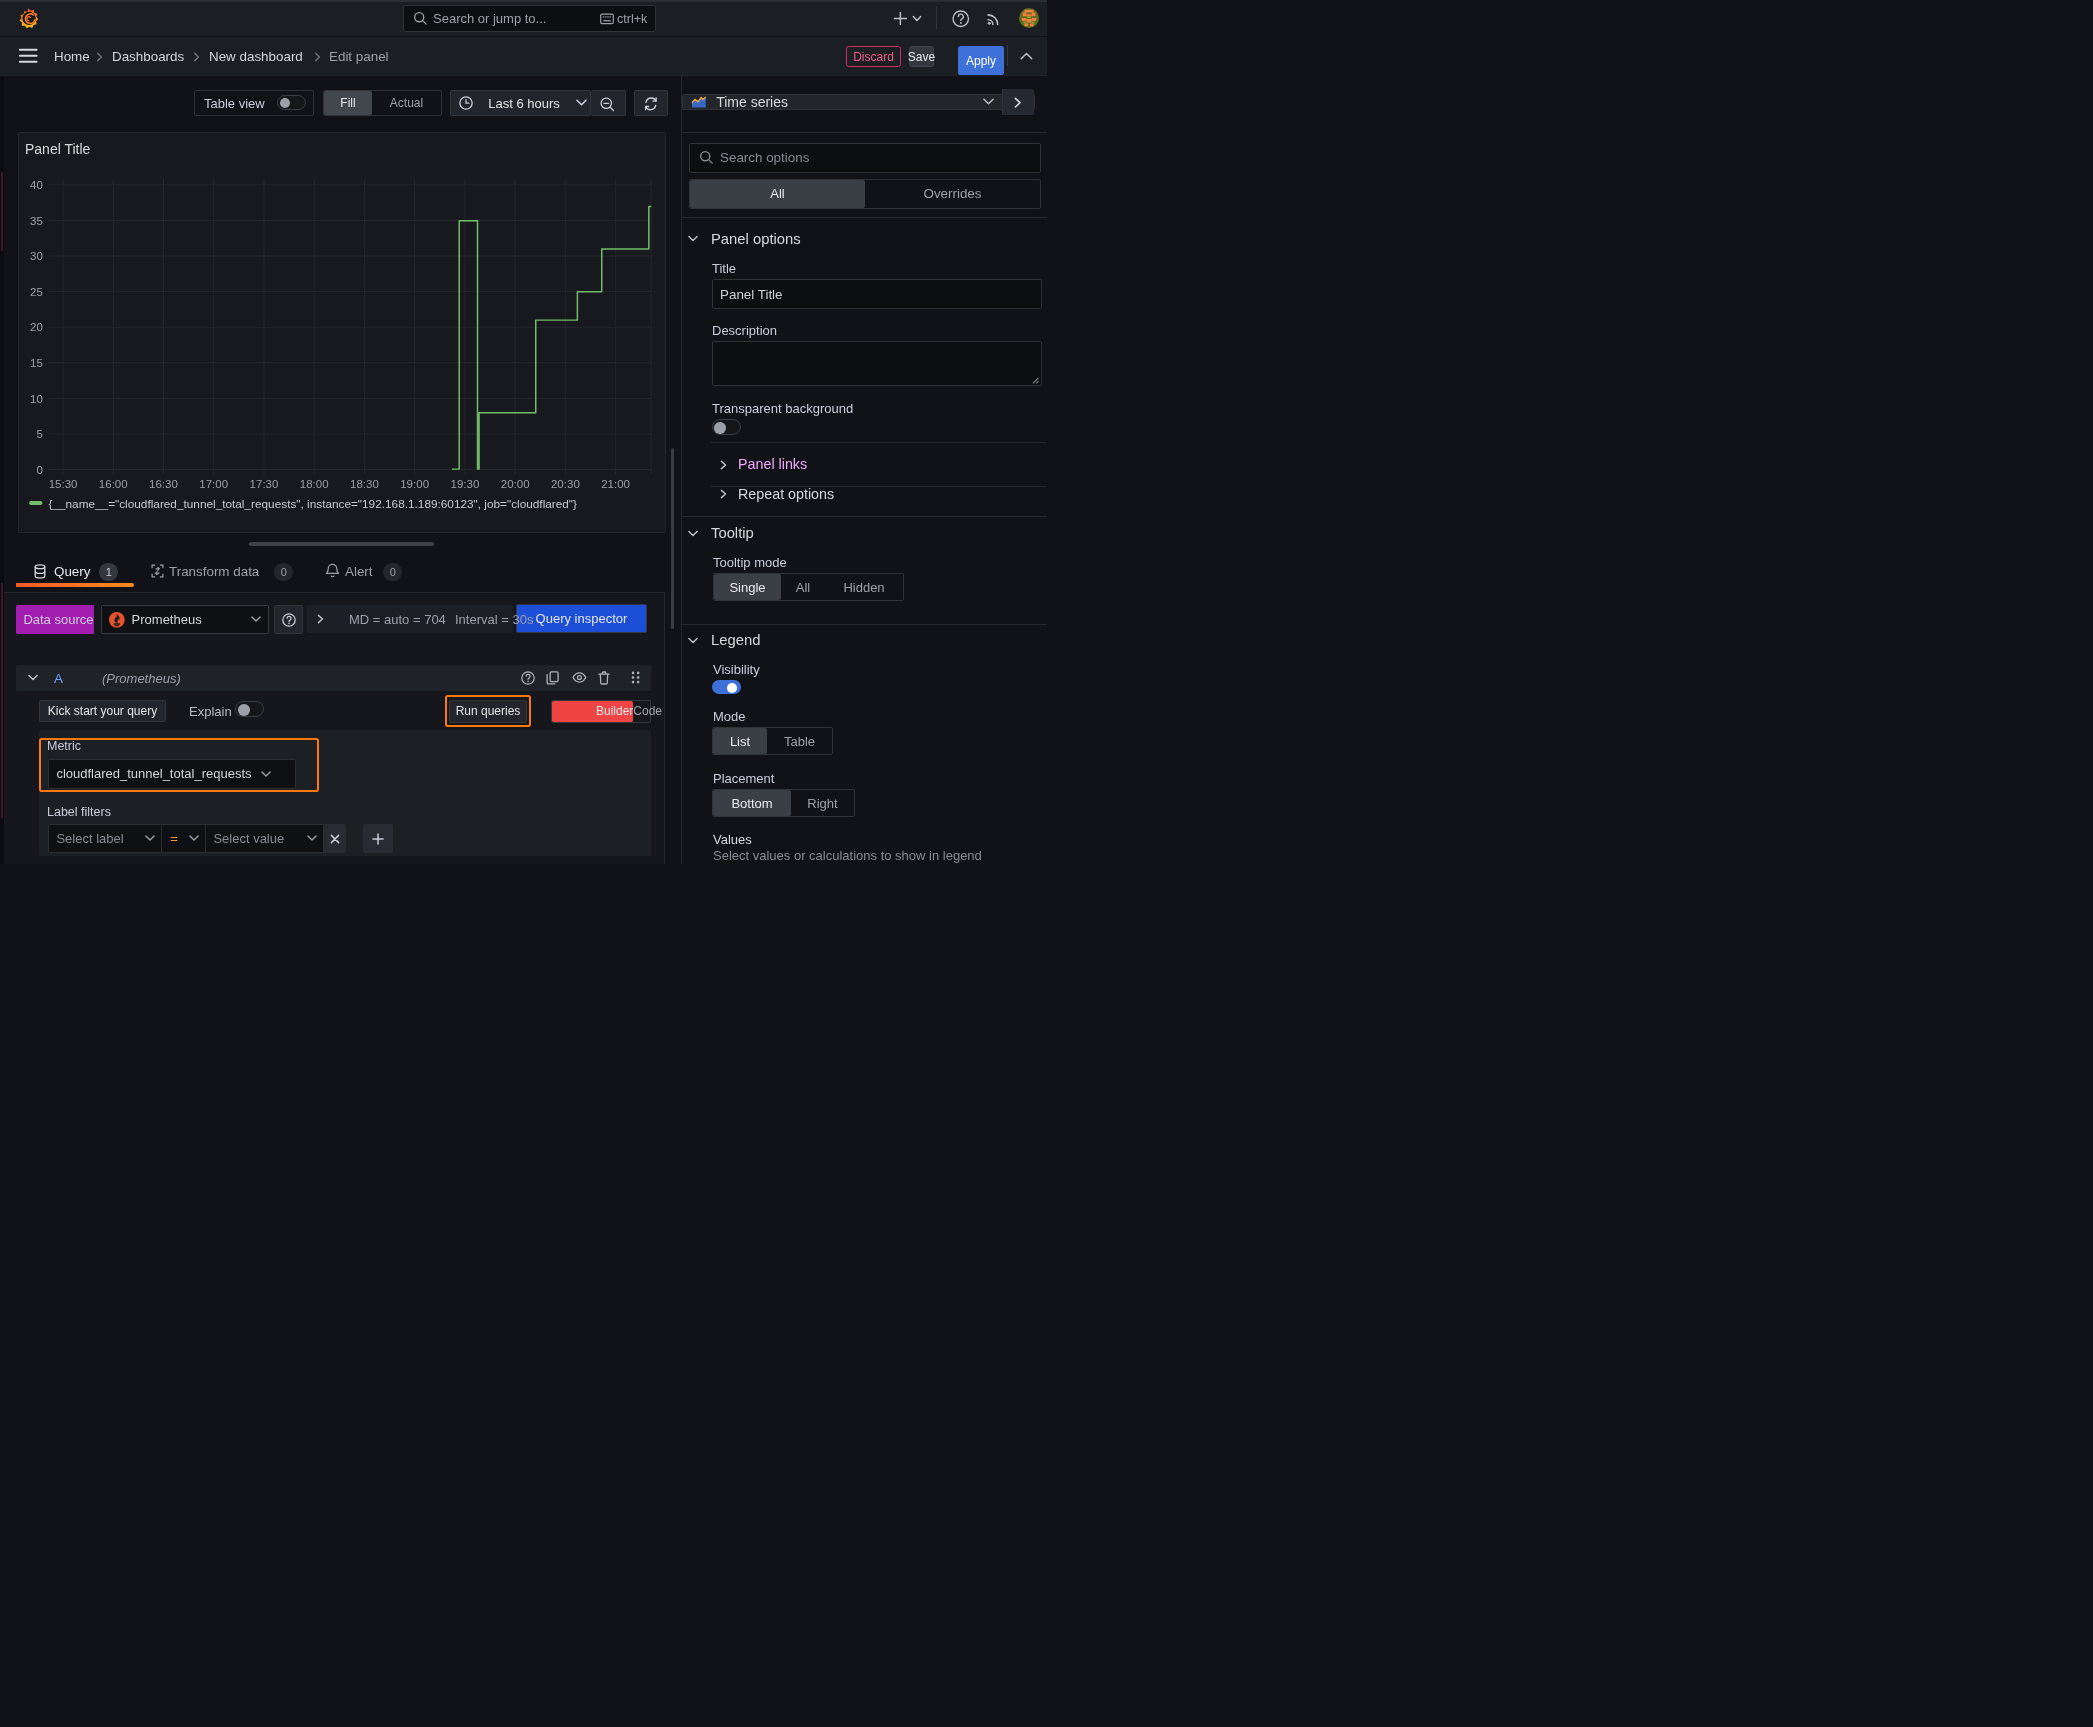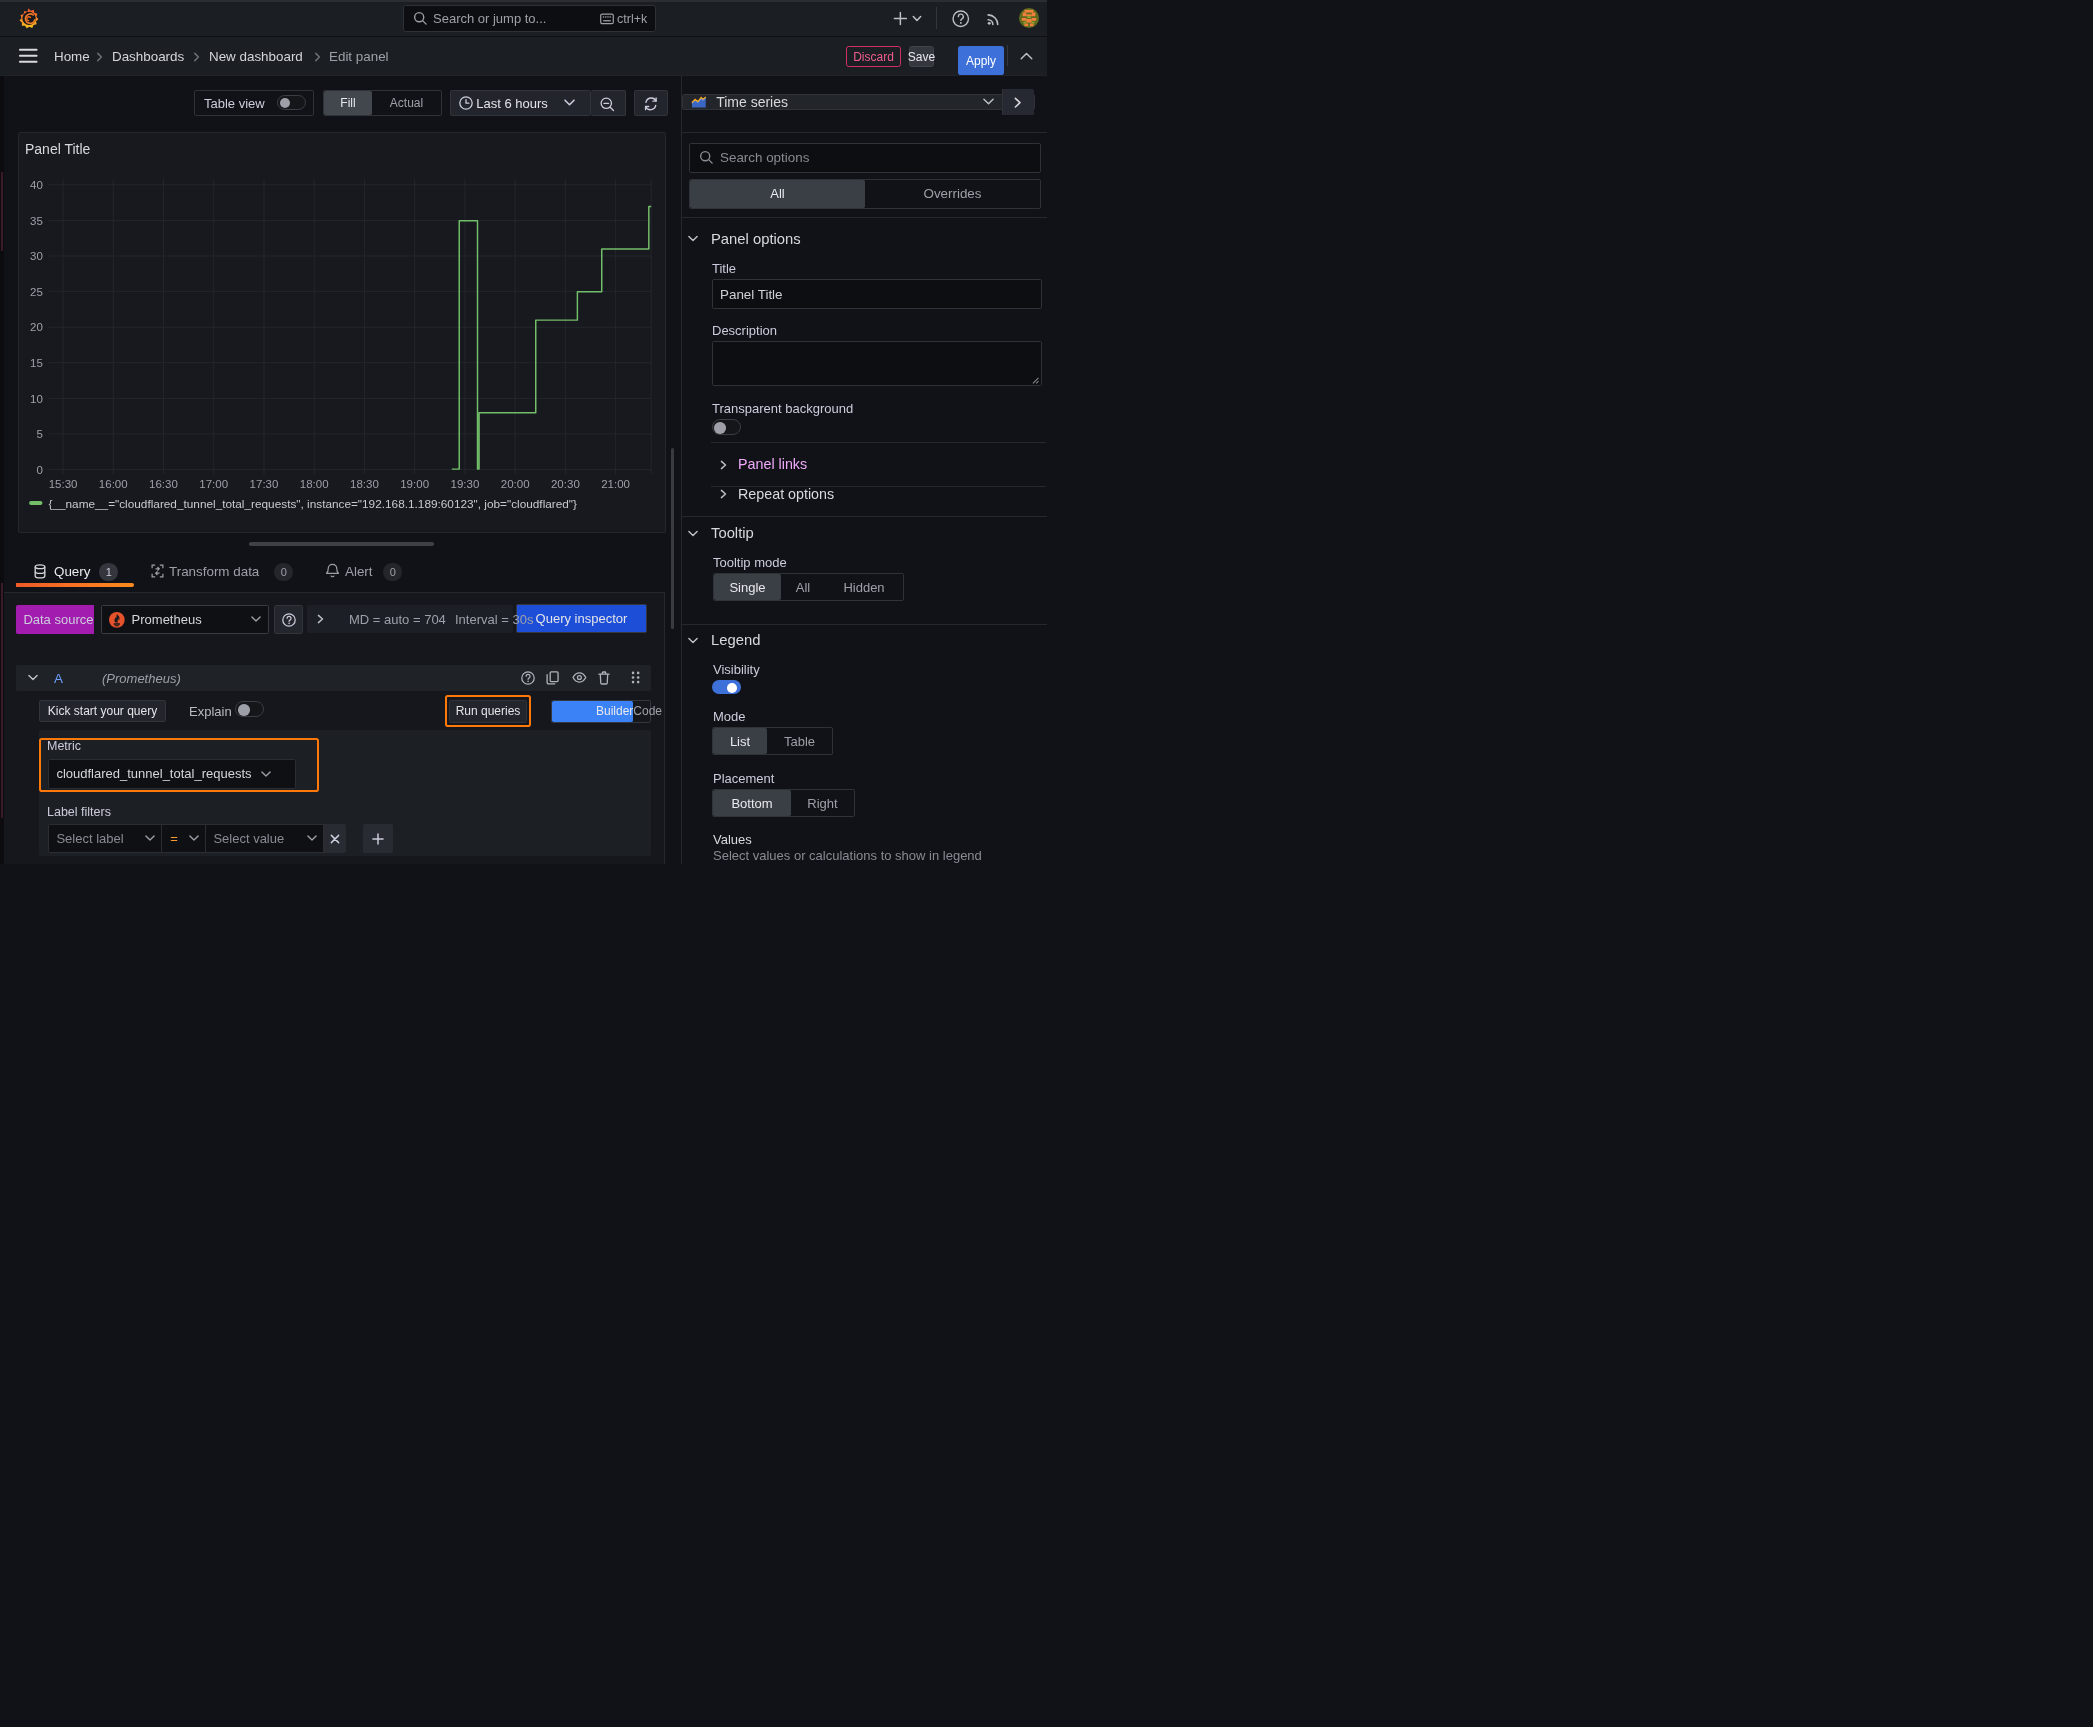--- a/index.html
+++ b/index.html
@@ -155,21 +155,21 @@
     <div class="abs" style="left:280px;top:98px;width:10px;height:10px;border-radius:50%;background:#9DA0A8;"></div>
     <div class="segwrap" style="left:323px;top:90px;width:119px;height:26px;">
       <div class="seg on" style="flex:0 0 48px;background:#42464D;">Fill</div>
       <div class="seg">Actual</div>
     </div>
     <div class="btn flex" style="left:450px;top:90px;width:141px;height:26px;">
       <svg style="margin-left:8.3px;" width="14" height="14" viewBox="0 0 15 15">
         <circle cx="7.5" cy="7.5" r="6.6" fill="none" stroke="#CCCCDC" stroke-width="1.4"></circle>
         <path d="M7.5 3.8 V7.7 H10.6" fill="none" stroke="#CCCCDC" stroke-width="1.4" stroke-linecap="round"></path>
       </svg>
-      <span style="margin-left:3px;font-size:13px;color:#E3E4E8;font-weight:500;">Last 6 hours</span>
+      <span style="margin-left:15px;font-size:13px;color:#E3E4E8;font-weight:500;">Last 6 hours</span>
       <svg style="margin-left:15.7px;" width="11" height="7.4" viewBox="0 0 11 7">
           <path d="M1 1 l4.5 4.5 L10 1" stroke="#CCCCDC" stroke-width="1.6" fill="none" stroke-linecap="round" stroke-linejoin="round"></path>
         </svg>
     </div>
     <div class="btn" style="left:591px;top:90px;width:35px;height:26px;border-left:none;">
       <svg style="margin:5.5px 0 0 9.2px;" width="14.8" height="14.8" viewBox="0 0 16 16">
         <circle cx="6.8" cy="6.8" r="5.6" fill="none" stroke="#CCCCDC" stroke-width="1.4"></circle>
         <line x1="4.2" y1="6.8" x2="9.4" y2="6.8" stroke="#CCCCDC" stroke-width="1.4" stroke-linecap="round"></line>
         <line x1="11" y1="11" x2="14.6" y2="14.6" stroke="#CCCCDC" stroke-width="1.4" stroke-linecap="round"></line>
       </svg>
@@ -336,21 +336,21 @@
           </g>
       </svg>
 
       <div class="btn" style="left:39px;top:700px;width:127px;height:22px;display:flex;align-items:center;justify-content:center;font-size:12px;color:#E3E4E8;font-weight:500;">Kick start your query</div>
       <div class="abs t1" style="left:189px;top:704px;font-size:13px;color:#B8BAC1;">Explain</div>
       <div class="abs" style="left:235px;top:701px;width:29px;height:15.7px;border-radius:8.3px;background:#14161A;border:0.9px solid #3A3D44;box-sizing:border-box;"></div>
       <div class="abs" style="left:238px;top:704px;width:11.5px;height:11.5px;border-radius:50%;background:#9DA0A8;"></div>
       <div class="btn" style="left:449px;top:700px;width:78px;height:22.6px;display:flex;align-items:center;justify-content:center;font-size:12px;color:#E3E4E8;font-weight:500;">Run queries</div>
       <div class="hl" style="left:445px;top:695px;width:86px;height:32px;"></div>
       <div class="segwrap" style="left:551px;top:700px;width:100px;height:22.6px;border-color:#34373E;">
-        <div class="seg on" style="font-size:12px;background:#3b82f6;padding-left:44px;">Builder</div>
+        <div class="seg on" style="font-size:12px;background:#ef4444;padding-left:44px;">Builder</div>
         <div class="seg" style="font-size:12px;">Code</div>
       </div>
 
       <div class="abs" style="left:39px;top:730px;width:612px;height:126px;background:#1C1F24;border-radius:1.8px;"></div>
       <div class="abs" style="left:47px;top:739px;font-size:12.5px;color:#CCCCDC;">Metric</div>
       <div class="abs" style="left:48px;top:759px;width:248px;height:29.5px;background:#0E1014;border:0.9px solid #2A2D33;border-radius:1.8px;box-sizing:border-box;display:flex;align-items:center;">
         <span style="margin-left:7.4px;font-size:13px;color:#D5D6DB;">cloudflared_tunnel_total_requests</span>
         <svg style="margin-left:9.2px;" width="10" height="6.5" viewBox="0 0 11 7">
             <path d="M1 1 l4.5 4.5 L10 1" stroke="#9DA0A8" stroke-width="1.5" fill="none" stroke-linecap="round" stroke-linejoin="round"></path>
           </svg>

